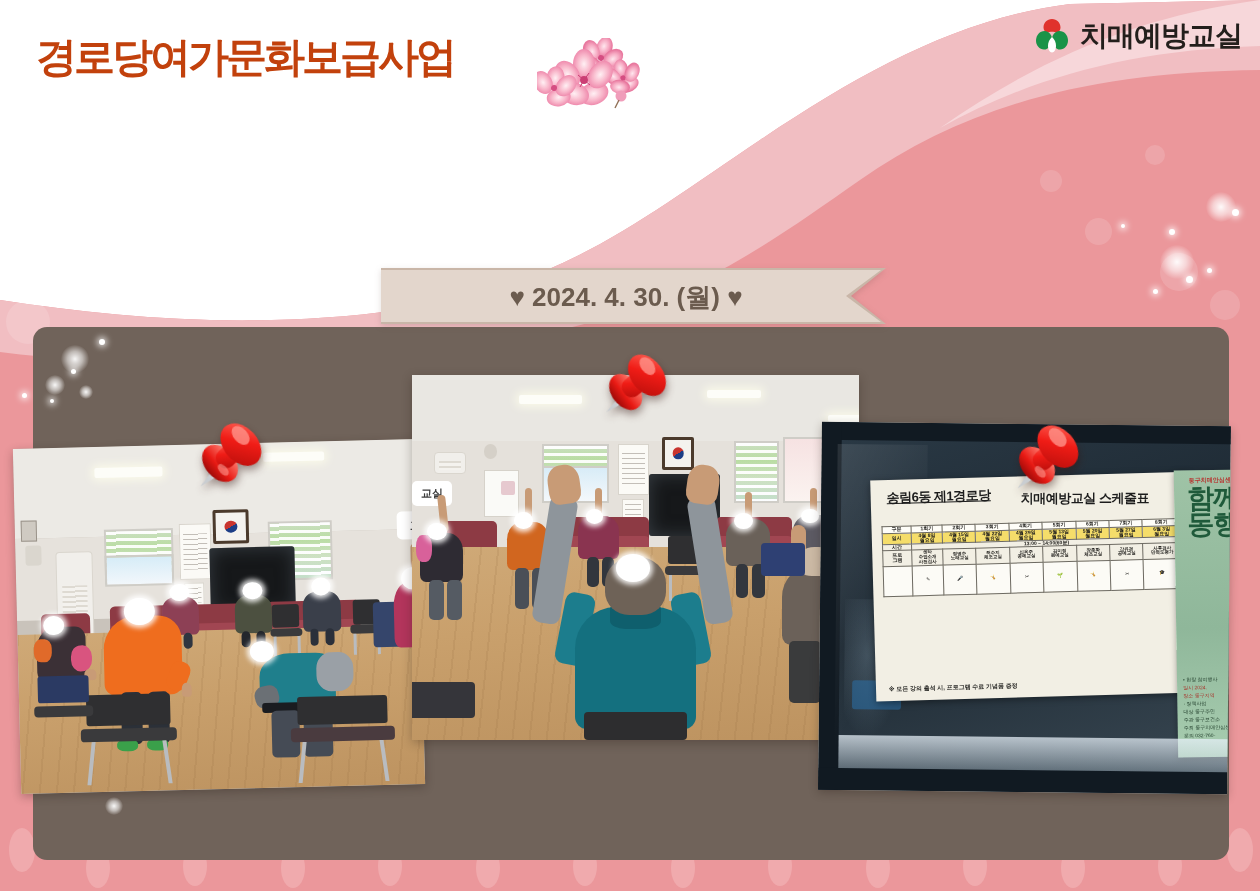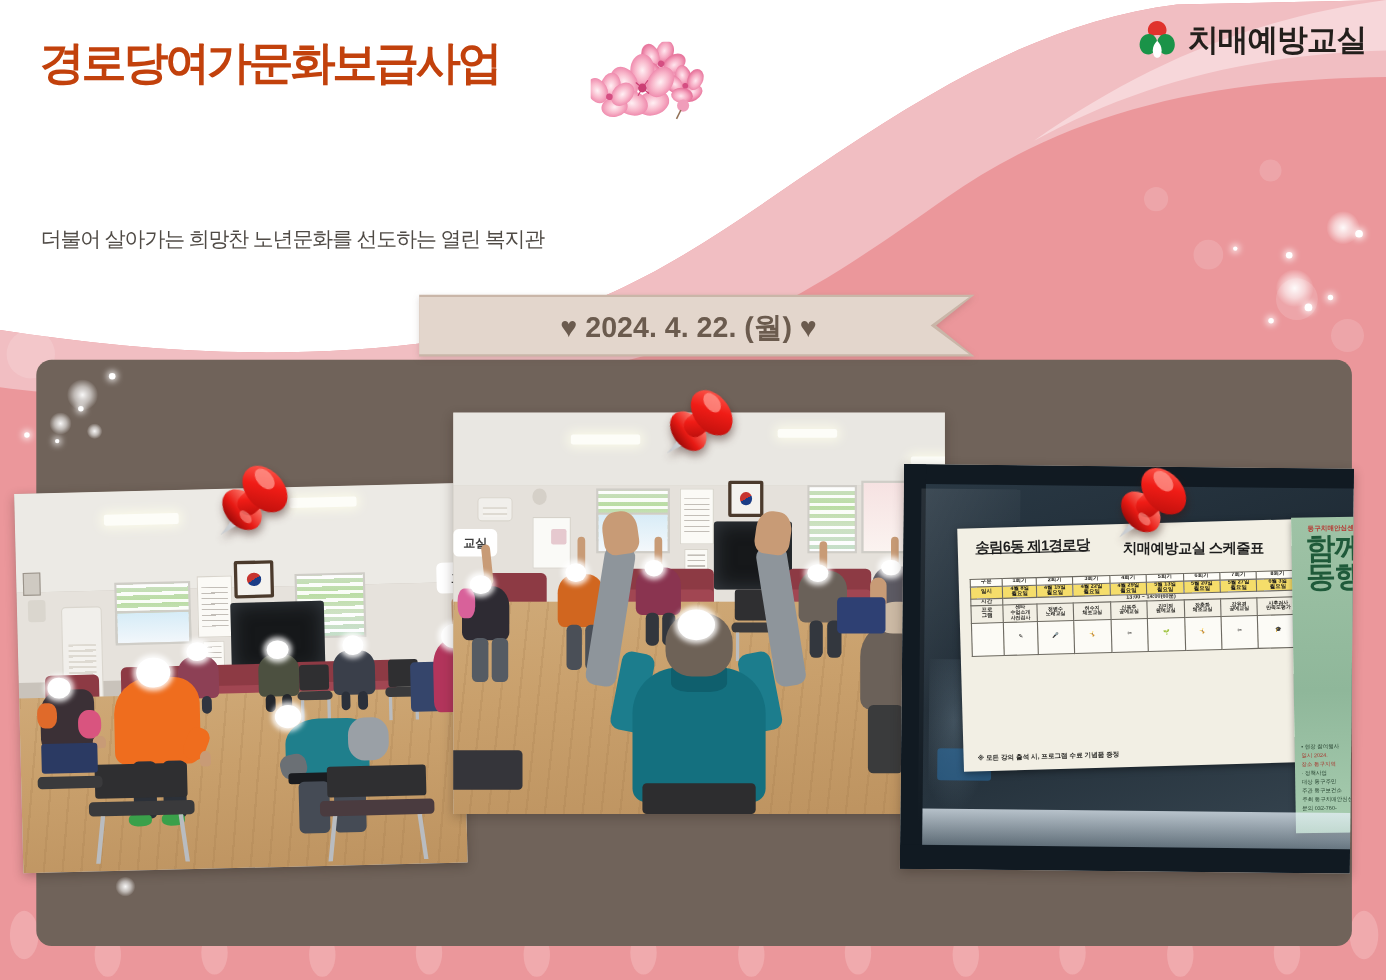--- a/index.html
+++ b/index.html
@@ -195,21 +195,20 @@
         <ellipse cx="1073" cy="48" rx="12" ry="20"></ellipse>
       <ellipse cx="1170" cy="46" rx="12" ry="20"></ellipse>
         <ellipse cx="1240" cy="30" rx="13" ry="22"></ellipse>
     </g>
   </svg>
   <div class="bokeh flat" style="left:6px; top:300px; width:44px; height:44px;"></div>
   <div class="bokeh sharp" style="left:22px; top:393px; width:5px; height:5px;"></div>
 
   <div class="hdr">
     <div class="kicker">경로당여가문화보급사업</div>
-    <div class="tagline">더불어 살아가는 희망찬 노년문화를 선도하는 열린 복지관</div>
 
     <svg class="blossom" viewBox="0 0 104 80">
       <defs>
         <radialGradient id="pg1" cx="50%" cy="50%">
           <stop offset="0%" stop-color="#fff0f4"></stop>
             <stop offset="55%" stop-color="#f9b9cc"></stop>
           <stop offset="100%" stop-color="#ef87ab"></stop>
         </radialGradient>
         <radialGradient id="pg2" cx="45%" cy="45%">
           <stop offset="0%" stop-color="#ffe6ee"></stop>
@@ -283,21 +282,21 @@
       </svg>
     </div>
     <div class="logo-text">치매예방교실</div>
   </div>
 
   <div class="ribbon">
     <svg viewBox="0 0 525 62" width="525" height="62" preserveAspectRatio="none">
       <path d="M0,58 L505,58 L470,30 L505,2 L0,2 Z" fill="#c9b6a8"></path>
       <path d="M0,56 L500,56 L465,30 L500,4 L0,4 Z" fill="#e3d6cc"></path>
     </svg>
-    <div class="ribbon-text">♥ 2024. 4. 22. (월) ♥</div>
+    <div class="ribbon-text">♥ 2024. 4. 30. (월) ♥</div>
   </div>
 
   <div class="board">
     <div class="board-dots">
       <div class="bokeh soft" style="left:28px;  top:18px;  width:28px; height:28px;"></div>
       <div class="bokeh soft" style="left:12px;  top:48px;  width:20px; height:20px;"></div>
       <div class="bokeh soft" style="left:46px;  top:58px;  width:14px; height:14px;"></div>
       <div class="bokeh sharp" style="left:66px;  top:12px;  width:6px;  height:6px;"></div>
       <div class="bokeh sharp" style="left:38px;  top:42px;  width:5px;  height:5px;"></div>
       <div class="bokeh sharp" style="left:17px;  top:72px;  width:4px;  height:4px;"></div>

